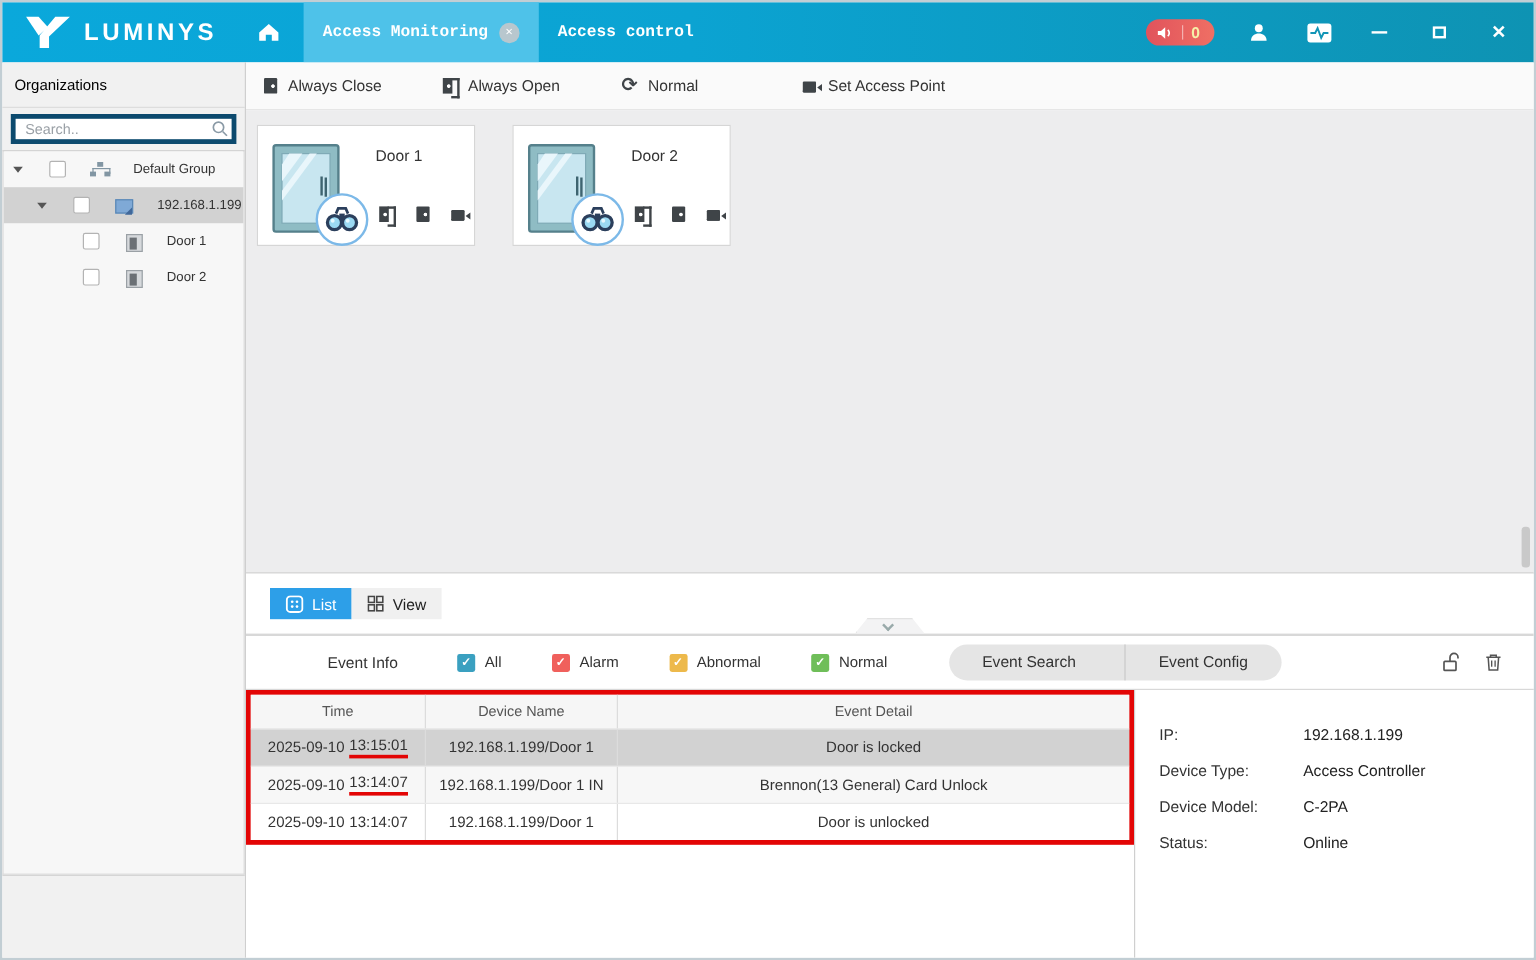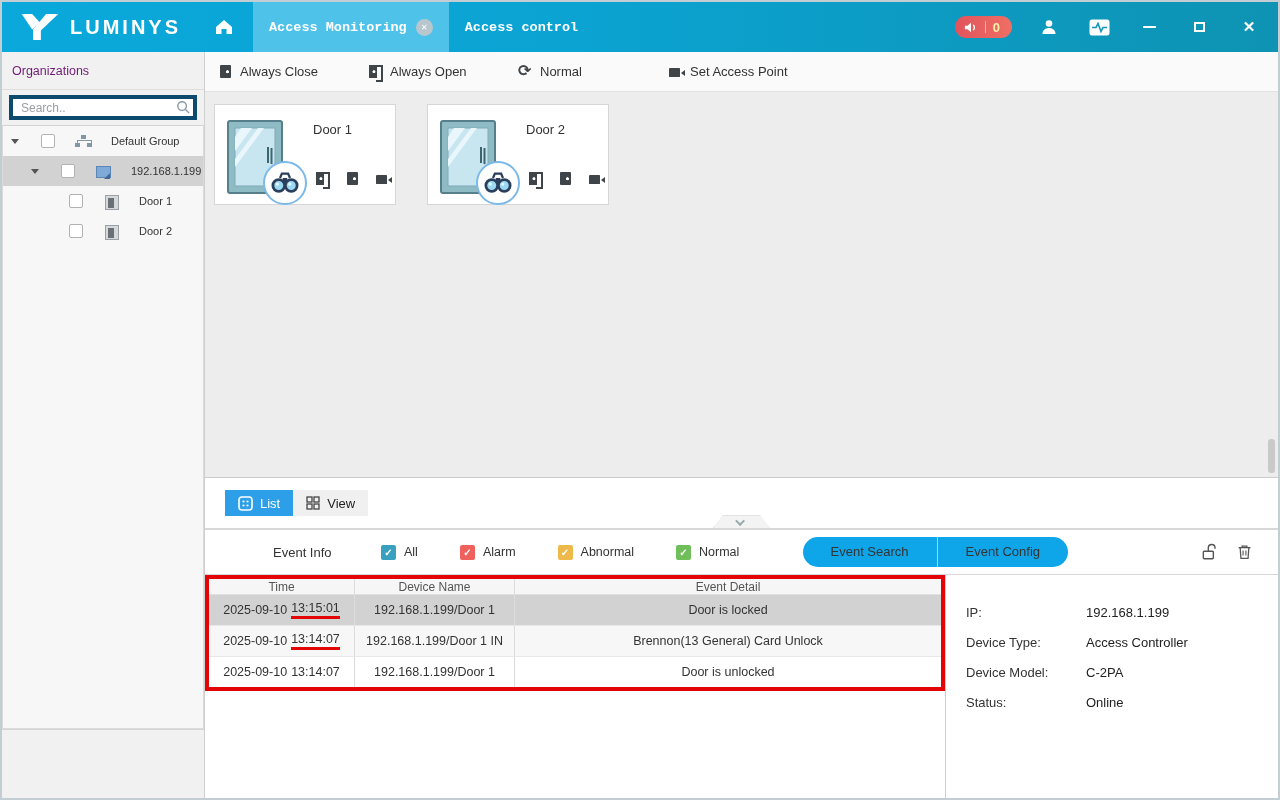--- a/index.html
+++ b/index.html
@@ -27,21 +27,21 @@
   .win-btn { width:26px; height:26px; display:flex; align-items:center; justify-content:center; color:#fff; cursor:pointer; }
   .min-glyph { width:13px; height:2px; background:#fff; }
   .max-glyph { width:11px; height:10px; border:2px solid #fff; }
   .close-glyph { font-size:15px; font-weight:bold; }
 
   
   .app-body { flex:1; display:flex; min-height:0; }
 
   
   .sidebar { width:203px; flex:none; background:#f1f1f1; border-right:1px solid #cfcfcf; display:flex; flex-direction:column; }
-  .sidebar-title { height:38px; display:flex; align-items:center; padding-left:10px; font-size:12.5px; color:#701a75; border-bottom:1px solid #ddd; }
+  .sidebar-title { height:38px; display:flex; align-items:center; padding-left:10px; font-size:12.5px; color:#000000; border-bottom:1px solid #ddd; }
   .search-wrap { height:35px; padding:5px 7px; position:relative; }
   .search-input { width:100%; height:25px; border:4px solid #0c4a6e; background:#fff; font-size:12px; padding:0 26px 0 8px; color:#333; font-family:"Liberation Sans",sans-serif; }
   .search-input::placeholder { color:#9aa0a6; }
   .search-ico { position:absolute; right:13px; top:10px; }
   .tree-panel { height:604px; background:#f7f7f7; border:1px solid #dadada; border-top:1px solid #d4d4d4; margin:0; overflow:hidden; }
   .sidebar-footer { flex:1; background:#f1f1f1; border-top:1px solid #d5d5d5; }
   .tree-row { height:30px; display:flex; align-items:center; gap:20px; font-size:11px; color:#333; cursor:pointer; padding-left:8px; }
   .tree-row.lvl0 { padding-left:8px; }
   .tree-row.lvl1 { padding-left:28px; }
   .tree-row.lvl2 { padding-left:66px; }
@@ -87,30 +87,30 @@
   .collapse-handle { position:absolute; left:50%; transform:translateX(-50%); bottom:0; width:58px; height:13px; background:#f3f3f4; border:1px solid #e2e2e2; border-bottom:none; clip-path:polygon(0 100%, 18% 0, 82% 0, 100% 100%); display:flex; align-items:center; justify-content:center; cursor:pointer; }
   .chev { width:7px; height:7px; border-left:2px solid #9aa; border-bottom:2px solid #9aa; transform:rotate(-45deg) translateY(-2px); }
 
   .filter-row { height:44px; flex:none; background:#fff; display:flex; align-items:center; padding:0 24px 0 20px;margin-left:48px; }
   .ev-title { font-size:13px; color:#333; width:108px; }
   .filters { display:flex; align-items:center; }
   .filter { display:flex; align-items:center; gap:8px; margin-right:42px; cursor:pointer; }
   .cb { width:15px; height:15px; border-radius:2px; position:relative; flex:none; }
   .cb::after { content:"✓"; position:absolute; left:0; top:0; width:100%; height:100%; display:flex; align-items:center; justify-content:center; color:#fff; font-size:10px; font-weight:bold; }
   .flabel { font-size:12.5px; color:#333; }
-  .pill { margin-left:auto; height:30px; border-radius:15px; background:#0ea5e9; display:flex; align-items:center; }
+  .pill { margin-left:auto; height:30px; border-radius:15px; background:#e5e5e5; display:flex; align-items:center;gap:12px; }
   .pill-btn { padding:0 28px; font-size:13px; color:#333; cursor:pointer; line-height:30px; }
   .pill-btn + .pill-btn { border-left:1px solid #c9c9c9; }
   .fr-icons { display:flex; align-items:center; gap:15px; margin-left:132px; }
   .fr-icons svg { cursor:pointer; }
 
   .content-row { flex:1; display:flex; border-top:1px solid #d8d8d8; min-height:0; }
   .table-pane { width:740px; flex:none; background:#fff; }
   .event-table { width:740px; border:4px solid #e30505; }
-  .thead { display:flex; height:16px; background:#f6f6f6; border-bottom:1px solid #e0e0e0; }
+  .thead { display:flex; height:29px; background:#f6f6f6; border-bottom:1px solid #e0e0e0; }
   .tcol { display:flex; align-items:center; justify-content:center; font-size:12px; color:#555; }
   .tcol:nth-of-type(1) { width:146px; border-right:1px solid #dcdcdc; }
   .tcol:nth-of-type(2) { width:160px; border-right:1px solid #dcdcdc; }
   .tcol:nth-of-type(3) { flex:1; }
   .trow { display:flex; height:31px; background:#fff; border-bottom:1px solid #e8e8e8; cursor:pointer; }
   .trow:nth-of-type(even) { background:#f7f7f7; }
   .trow.selected { background:#d2d2d2; }
   .trow:last-of-type { border-bottom:none; height:30px; }
   .tcell { display:flex; align-items:center; justify-content:center; font-size:12.5px; color:#333; }
   .c-time { width:146px; border-right:1px solid #dcdcdc; gap:4px; }

